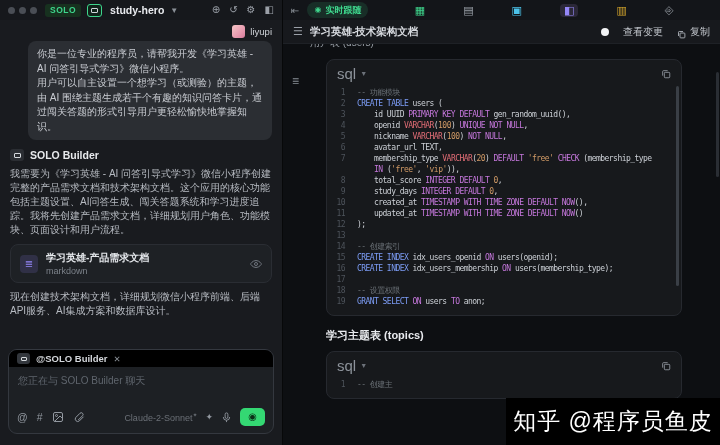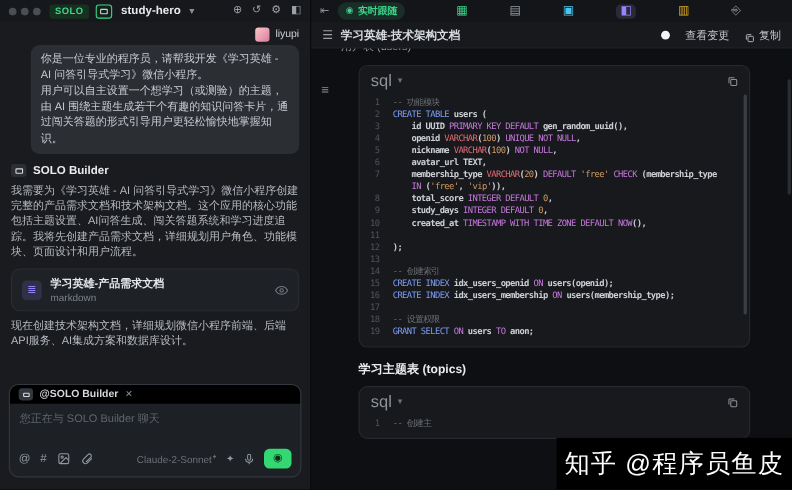--- a/index.html
+++ b/index.html
@@ -102,21 +102,21 @@
     font-size:8px; line-height:11px; letter-spacing:-0.55px; }
   .code-row { display:flex; min-height:11px; }
   .ln { width:30px; flex:none; text-align:right; padding-right:12px; color:#4e545c; }
   .code-text { white-space:pre; }
   .tk-c  { color:#6a7076; }
   .tk-kb { color:#7c9cf5; }
   .tk-kp { color:#c678dd; }
   .tk-ty { color:#e06c75; }
   .tk-st { color:#d19a66; }
   .tk-nu { color:#d19a66; }
-  .tk-pl { color:#ccd0d6;font-weight:bold; }
+  .tk-pl { color:#ccd0d6; }
   .cbk-scroll { position:absolute; right:2px; top:26px; width:3px; height:200px;
     background:#3a3f46; border-radius:2px; }
   .section-h { margin:12px 0 2px 43px; font-size:11px; font-weight:700; color:#e8eaee; }
   .panel-scroll { position:absolute; right:1px; top:28px; width:3px; height:105px;
     background:#2a2e34; border-radius:2px; }
 
   .watermark { position:absolute; right:0; bottom:0; width:214px; height:47px; background:#000;
     display:flex; align-items:center; justify-content:center; z-index:5; }
   .watermark span { color:#fff; font-size:23px; font-weight:500; letter-spacing:1px; }
 
@@ -306,20 +306,21 @@
             <div class="code-row">
               <span class="ln">9</span>
               <span class="code-text"><span class="tk-pl">    study_days </span><span class="tk-kp">INTEGER</span><span class="tk-pl"> </span><span class="tk-kp">DEFAULT</span><span class="tk-pl"> </span><span class="tk-nu">0</span><span class="tk-pl">,</span></span>
             </div>
             <div class="code-row">
               <span class="ln">10</span>
               <span class="code-text"><span class="tk-pl">    created_at </span><span class="tk-kp">TIMESTAMP WITH TIME ZONE DEFAULT NOW</span><span class="tk-pl">(),</span></span>
             </div>
             <div class="code-row">
               <span class="ln">11</span>
+              <span class="code-text"><span class="tk-pl">    updated_at </span><span class="tk-kp">TIMESTAMP WITH TIME ZONE DEFAULT NOW</span><span class="tk-pl">()</span></span>
             </div>
             <div class="code-row">
               <span class="ln">12</span>
               <span class="code-text"><span class="tk-pl">);</span></span>
             </div>
             <div class="code-row">
               <span class="ln">13</span>
               <span class="code-text"><span></span></span>
             </div>
             <div class="code-row">

